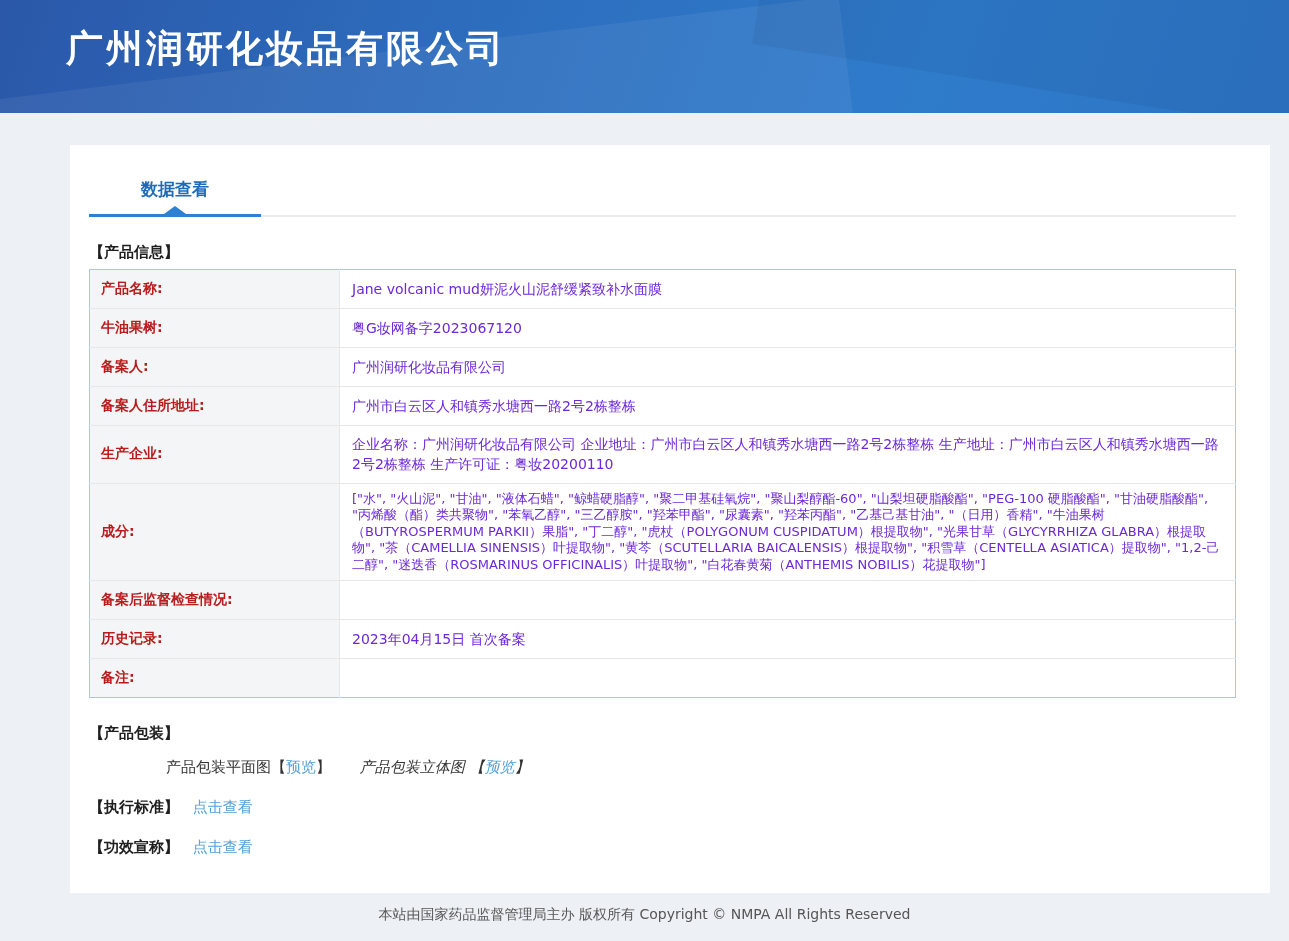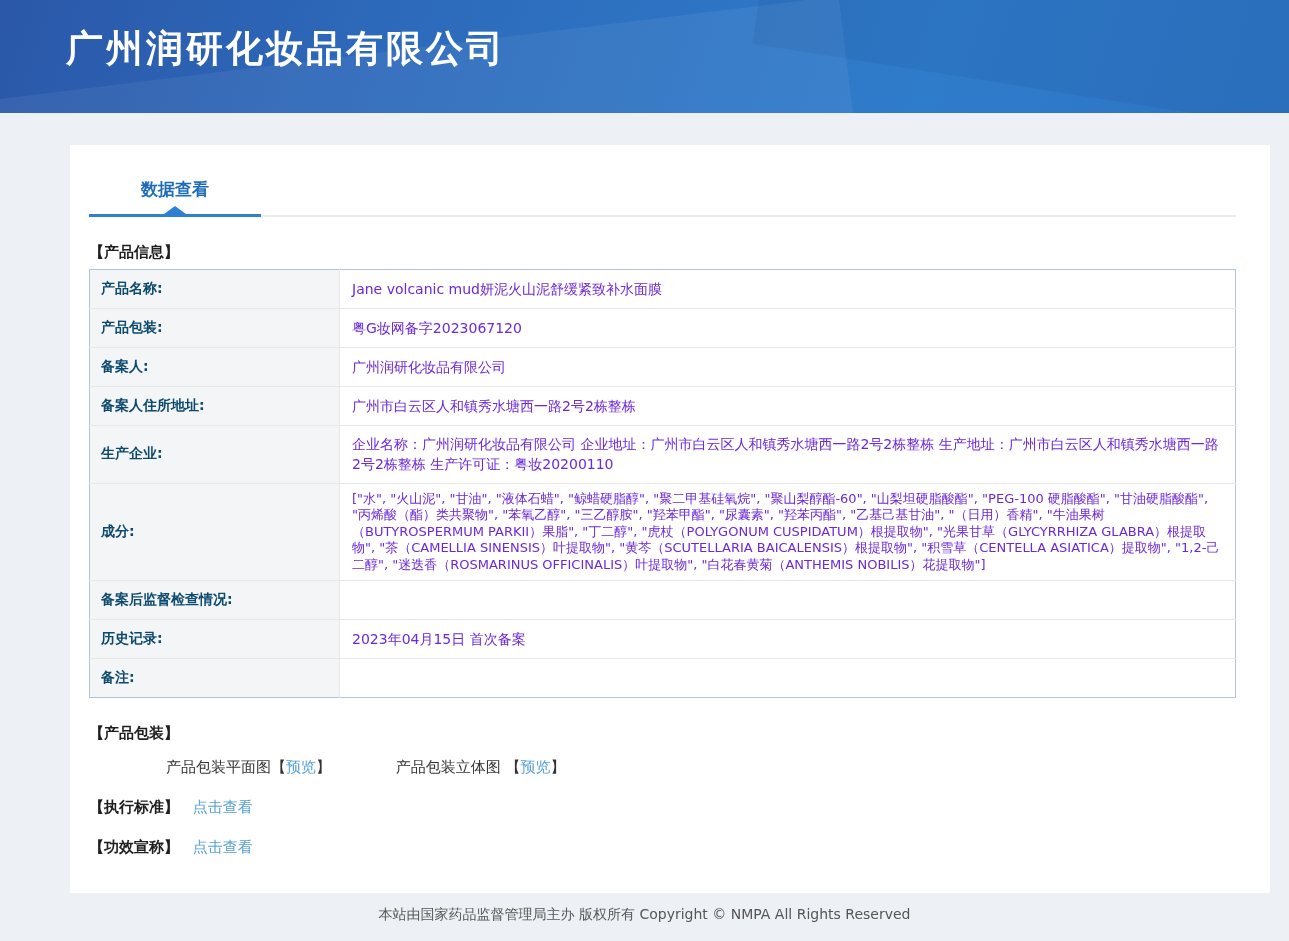--- a/index.html
+++ b/index.html
@@ -94,42 +94,42 @@
   table.info-table td {
     font-size: 14px;
     vertical-align: middle;
     border-bottom: 1px solid #e7e7e7;
   }
   table.info-table tr:last-child td { border-bottom: none; }
   td.cell-label {
     width: 250px;
     background: #f4f5f6;
     font-weight: bold;
-    color: #0c4a6e;
+    color: #b91c1c;
     padding: 8px 10px 8px 11px;
     border-right: 1px solid #e7e7e7;
   }
   td.cell-value {
     color: #6d28d9;
     padding: 8px 14px 8px 12px;
     line-height: 1.45;
   }
   tr.row-ingredients td.cell-value {
     font-size: 13px;
     line-height: 16.5px;
     padding: 7px 10px 7px 12px;
   }
   
   .packaging-line {
     margin-top: 15px;
     font-size: 15px;
     color: #333333;
   }
   .pack-item-flat { margin-left: 77px; }
-  .pack-item-solid { margin-left: 60px; }
+  .pack-item-solid { margin-left: 24px; font-style: italic; }
   .blue-link {
     color: #54a0d8;
     cursor: pointer;
     text-decoration: none;
   }
   .bracket-line {
     margin-top: 21px;
     font-size: 15px;
     color: #1f1f1f;
   }
@@ -161,21 +161,21 @@
 
   <div class="section-title">【产品信息】</div>
 
   <table class="info-table">
     <tbody>
         <tr>
       <td class="cell-label">产品名称:</td>
       <td class="cell-value">Jane volcanic mud妍泥火山泥舒缓紧致补水面膜</td>
     </tr>
     <tr>
-      <td class="cell-label">产品包装:</td>
+      <td class="cell-label">牛油果树:</td>
       <td class="cell-value">粤G妆网备字2023067120</td>
     </tr>
     <tr>
       <td class="cell-label">备案人:</td>
       <td class="cell-value">广州润研化妆品有限公司</td>
     </tr>
     <tr>
       <td class="cell-label">备案人住所地址:</td>
       <td class="cell-value">广州市白云区人和镇秀水塘西一路2号2栋整栋</td>
     </tr>

